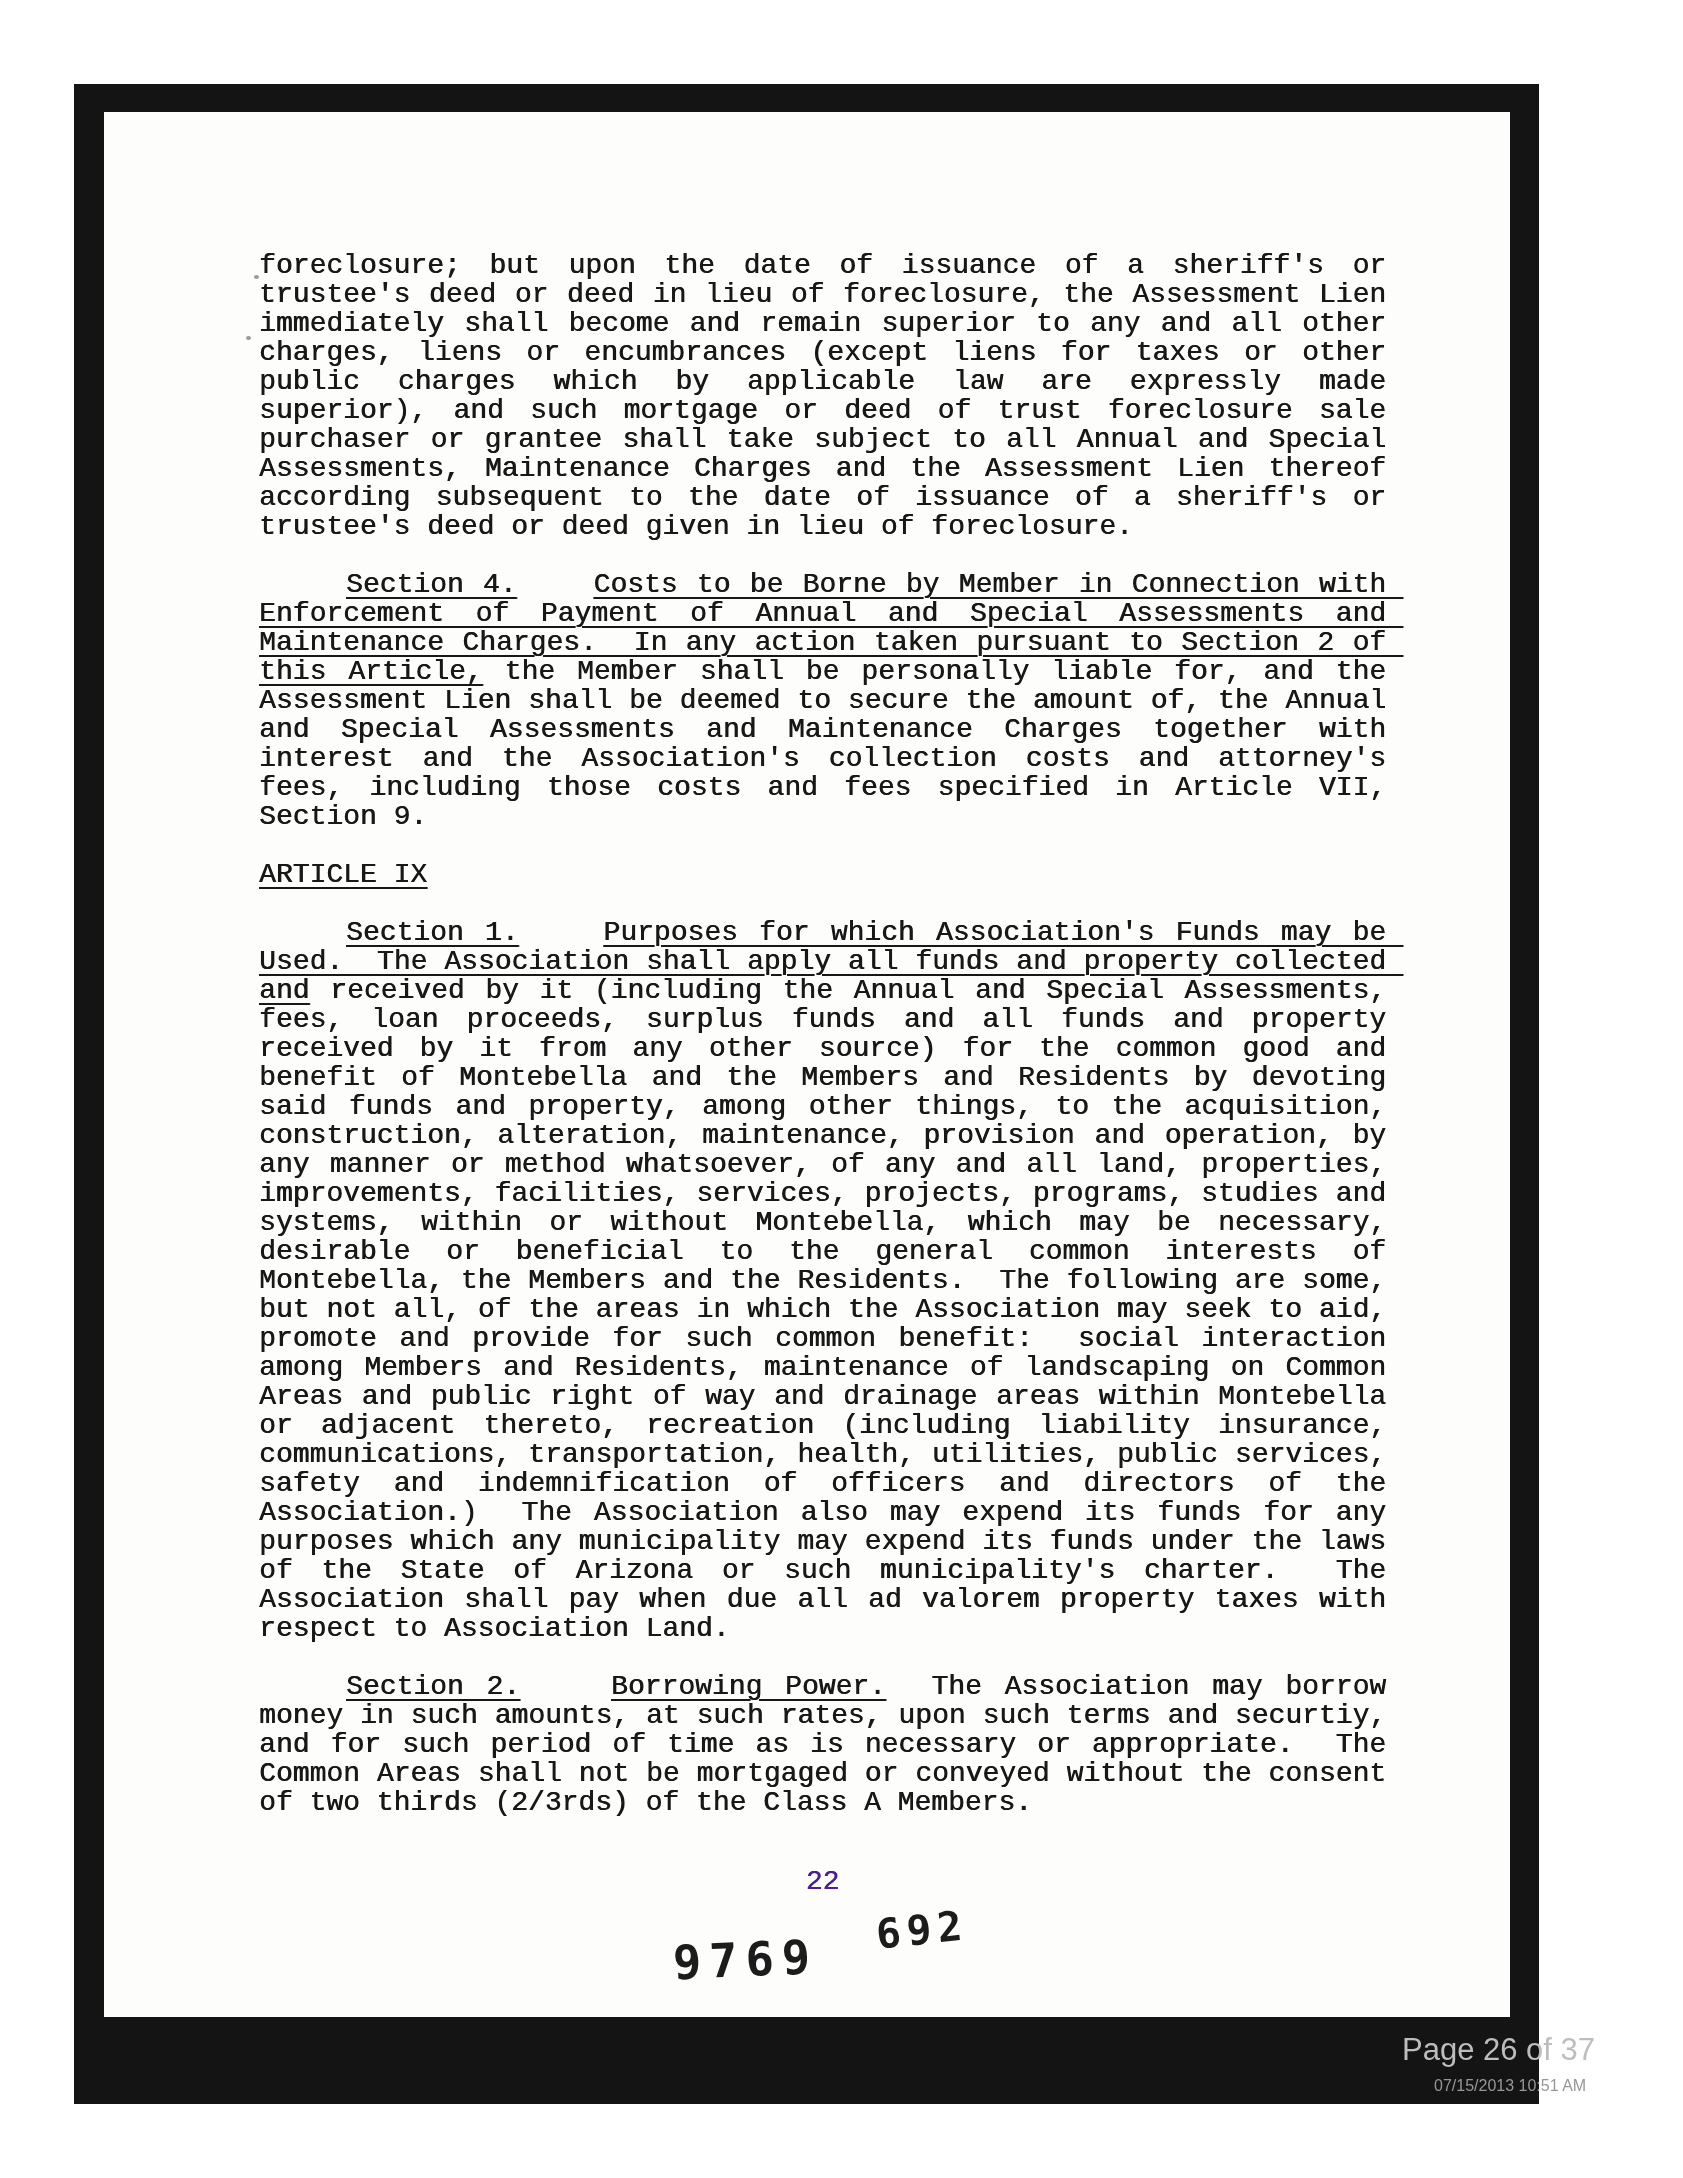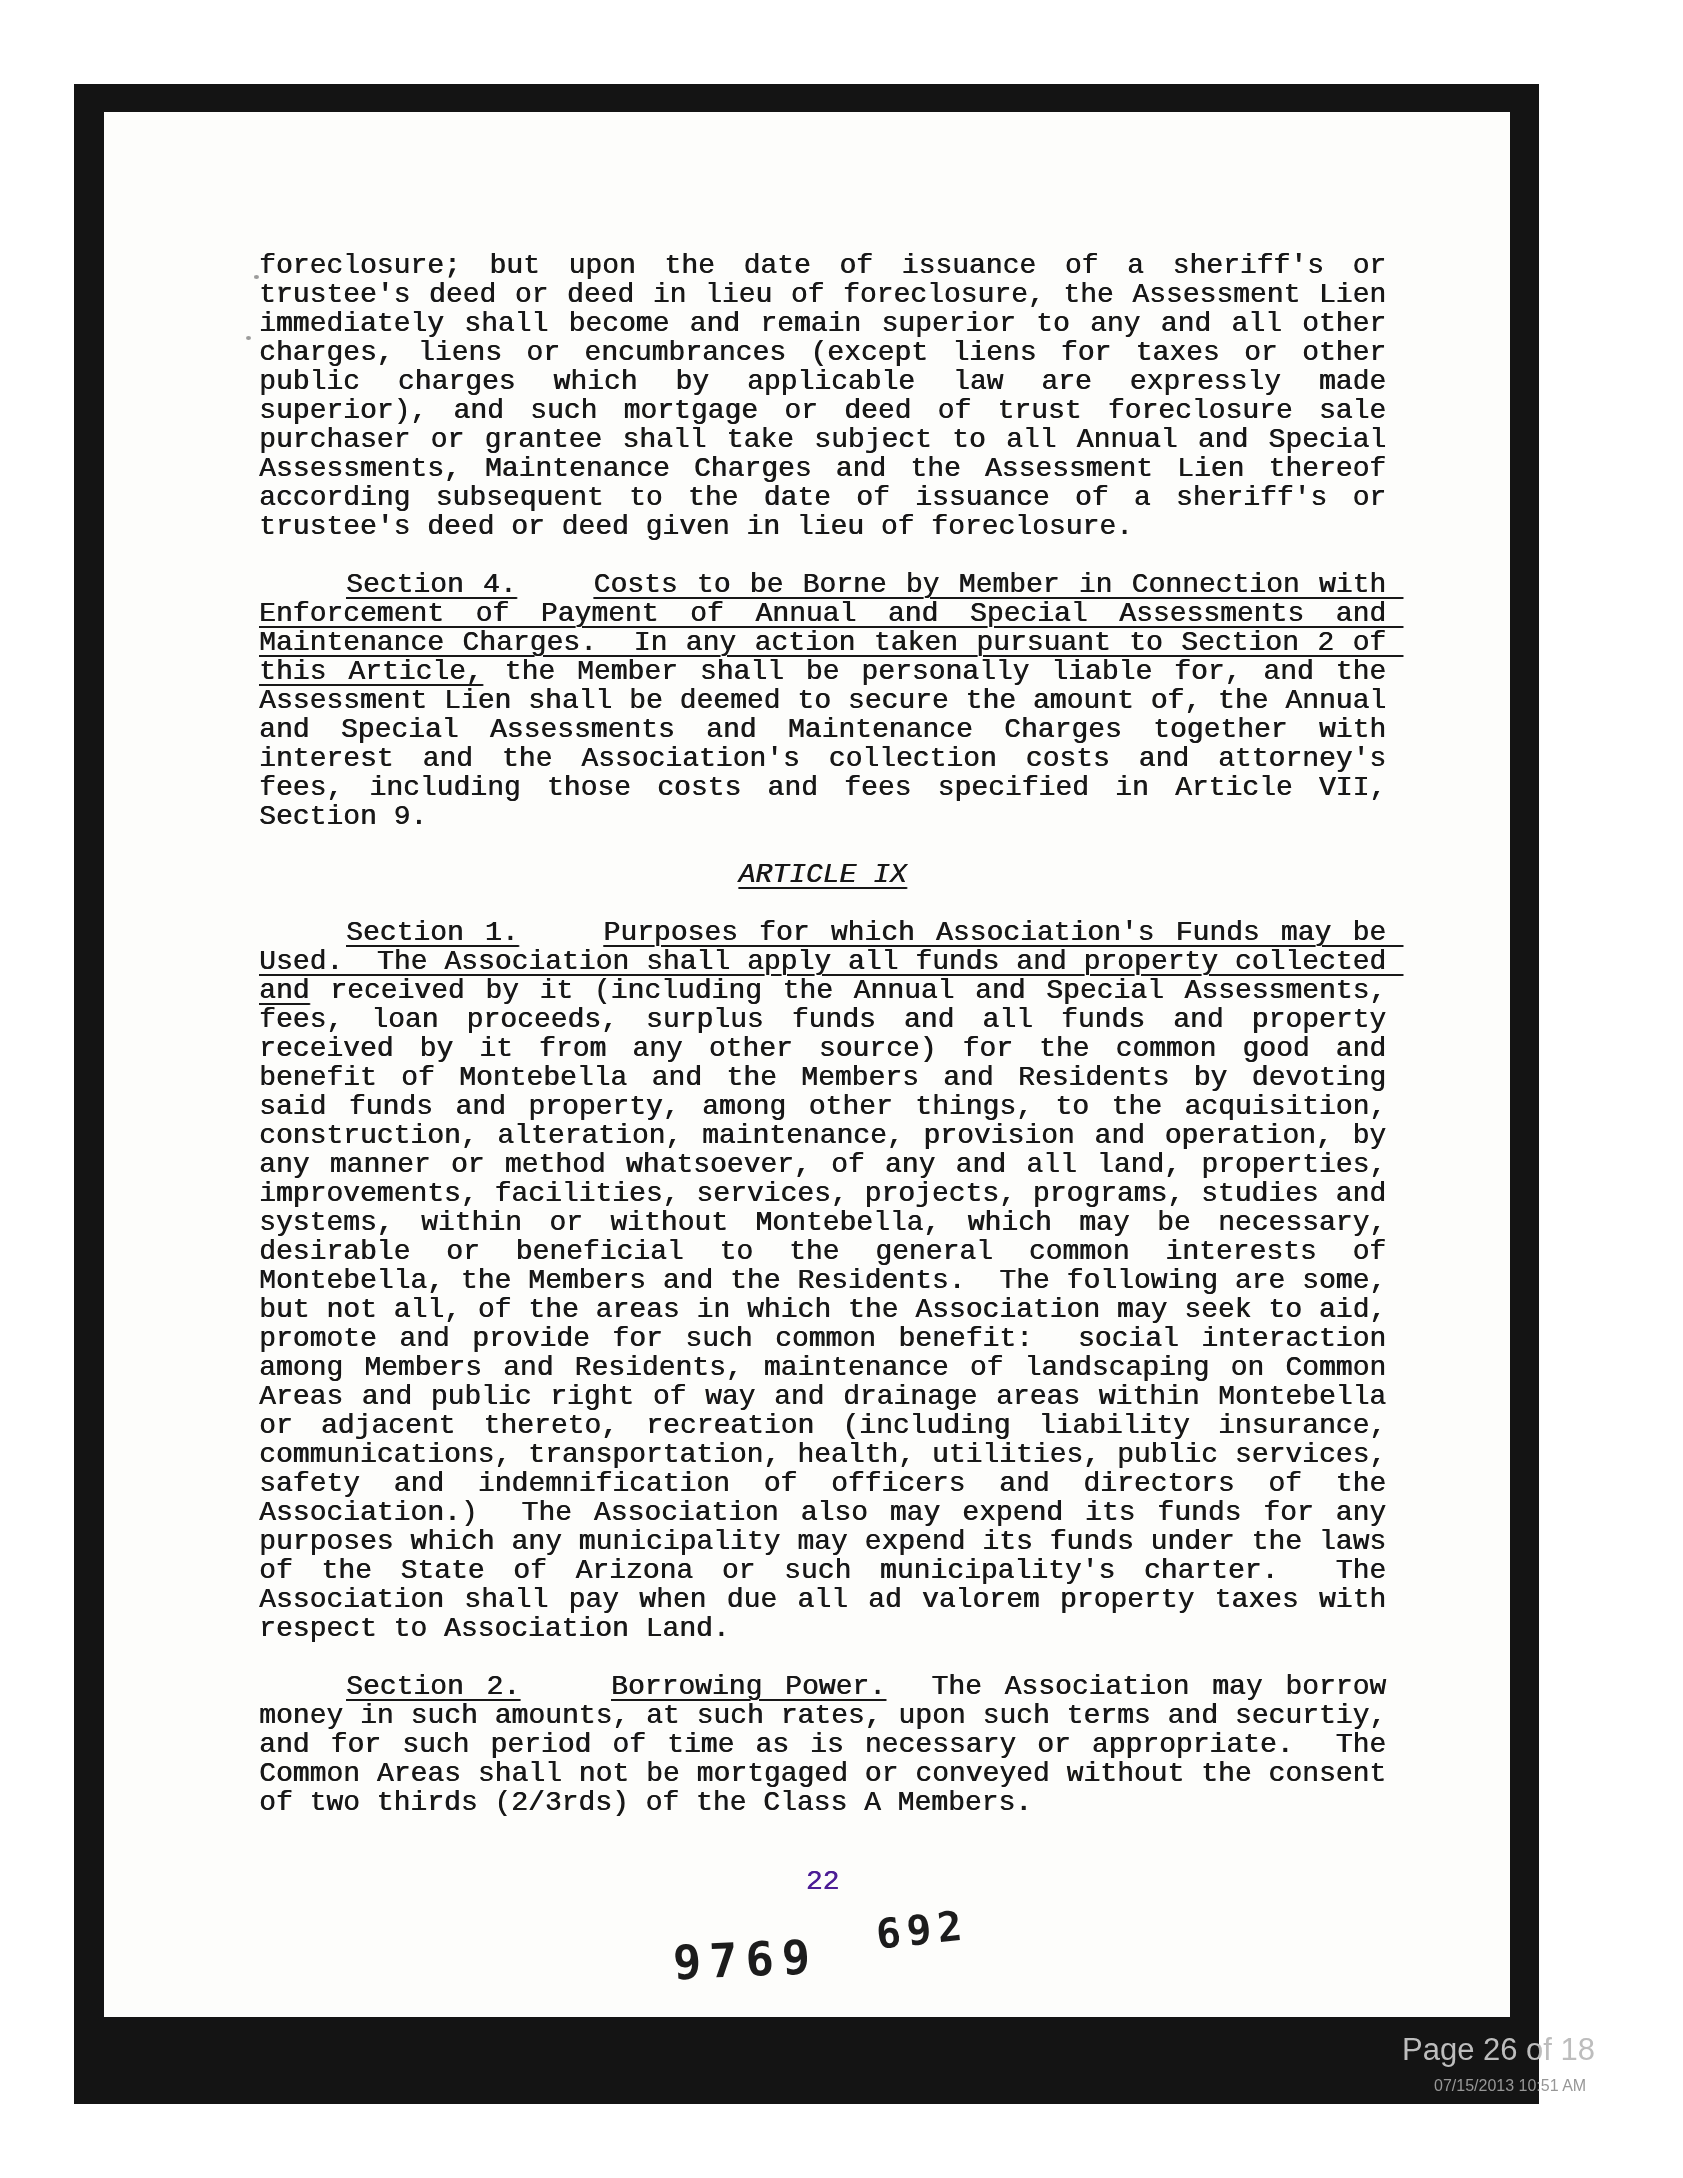--- a/index.html
+++ b/index.html
@@ -46,23 +46,22 @@
   .para {
     margin: 0 0 29px 0;
     white-space: pre-wrap;
     font-family: Liberation Mono, monospace;
   }
   .para.indent {
     text-indent: 87px;
   }
   .heading {
     margin: 0 0 29px 0;
-    text-align: center;
+    text-align: left;
     white-space: pre-wrap;
-    font-style: italic;
   }
   .u {
     text-decoration: underline;
     text-decoration-thickness: 2px;
     text-underline-offset: 5px;
   }
   .page-number {
     position: absolute;
     left: 155px;
     top: 1754px;
@@ -144,17 +143,17 @@
         </div>
 
       <div class="page-number">22</div>
 
       <div class="stamp stamp-left">9769</div>
       <div class="stamp stamp-right">692</div>
 
     </div>
   </div>
 
-  <div class="footer-page">Page 26 of 18</div>
+  <div class="footer-page">Page 26 of 37</div>
   <div class="footer-time">07/15/2013 10:51 AM</div>
 
 </div>
 
 
 </body></html>

